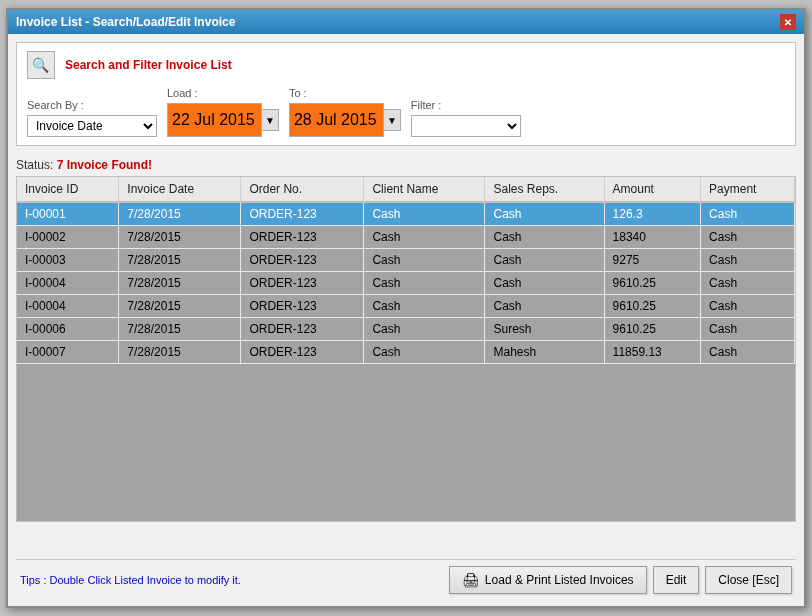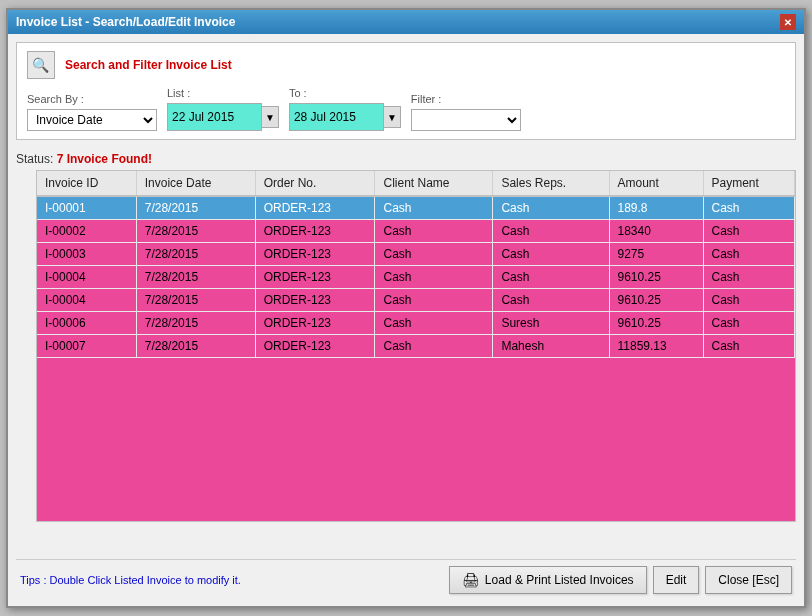--- a/index.html
+++ b/index.html
@@ -99,25 +99,25 @@
     .filter-select {
       height: 22px;
       border: 1px solid #aaa;
       background: white;
       padding: 0 4px;
       font-size: 12px;
       cursor: pointer;
     }
 
     .filter-input {
-      height: 28px;
+      height: 34px;
       border: 1px solid #aaa;
-      background: #5eead4;
+      background: #f97316;
       padding: 0 4px;
-      font-size: 12px;
+      font-size: 16px;
       width: 95px;
     }
 
     .filter-input-with-btn {
       display: flex;
       align-items: center;
     }
 
     .date-btn {
       height: 22px;
@@ -135,25 +135,24 @@
       color: #333;
     }
 
     .status-bar span.found {
       color: #cc0000;
       font-weight: bold;
     }
 
     .table-container {
       flex: 1;
-      background: #ec4899;
+      background: #a3a3a3;
       border: 1px solid #c0c0c0;
       overflow-y: auto;
       overflow-x: hidden;
-      margin-left: 20px;
     }
 
     table {
       width: 100%;
       border-collapse: collapse;
     }
 
     thead tr {
       background: #e8e8e8;
     }
@@ -249,21 +248,21 @@
           <select class="filter-select" style="width:130px;">
             <option>Invoice Date</option>
             <option>Client Name</option>
             <option>Order No.</option>
             <option>Invoice ID</option>
           </select>
         </div>
 
 
         <div class="filter-group">
-          <span class="filter-label">List :</span>
+          <span class="filter-label">Load :</span>
           <div class="filter-input-with-btn">
             <input type="text" class="filter-input" value="22 Jul 2015" style="">
             <button class="date-btn">▼</button>
           </div>
         </div>
 
         <div class="filter-group">
           <span class="filter-label">To :</span>
           <div class="filter-input-with-btn">
             <input type="text" class="filter-input" value="28 Jul 2015" style="">
@@ -297,21 +296,21 @@
             <th>Payment</th>
           </tr>
         </thead>
         <tbody id="table-body">
         <tr class="selected">
               <td>I-00001</td>
               <td>7/28/2015</td>
               <td>ORDER-123</td>
               <td>Cash</td>
               <td>Cash</td>
-              <td>189.8</td>
+              <td>126.3</td>
               <td>Cash</td>
             </tr>
             <tr>
               <td>I-00002</td>
               <td>7/28/2015</td>
               <td>ORDER-123</td>
               <td>Cash</td>
               <td>Cash</td>
               <td>18340</td>
               <td>Cash</td>

